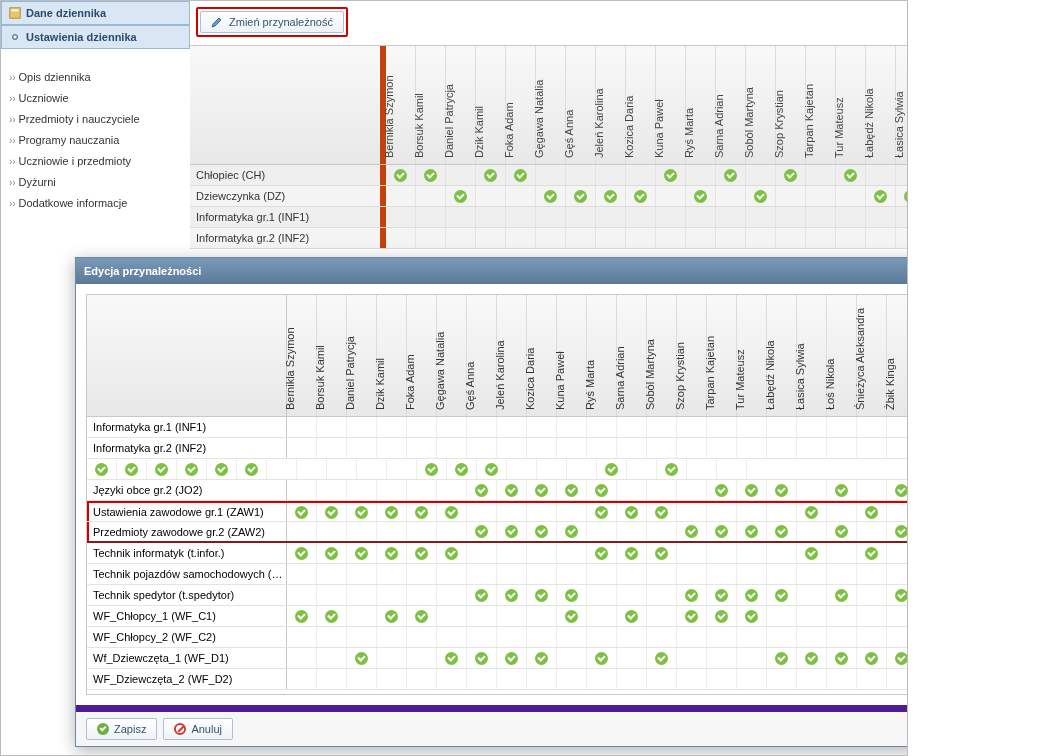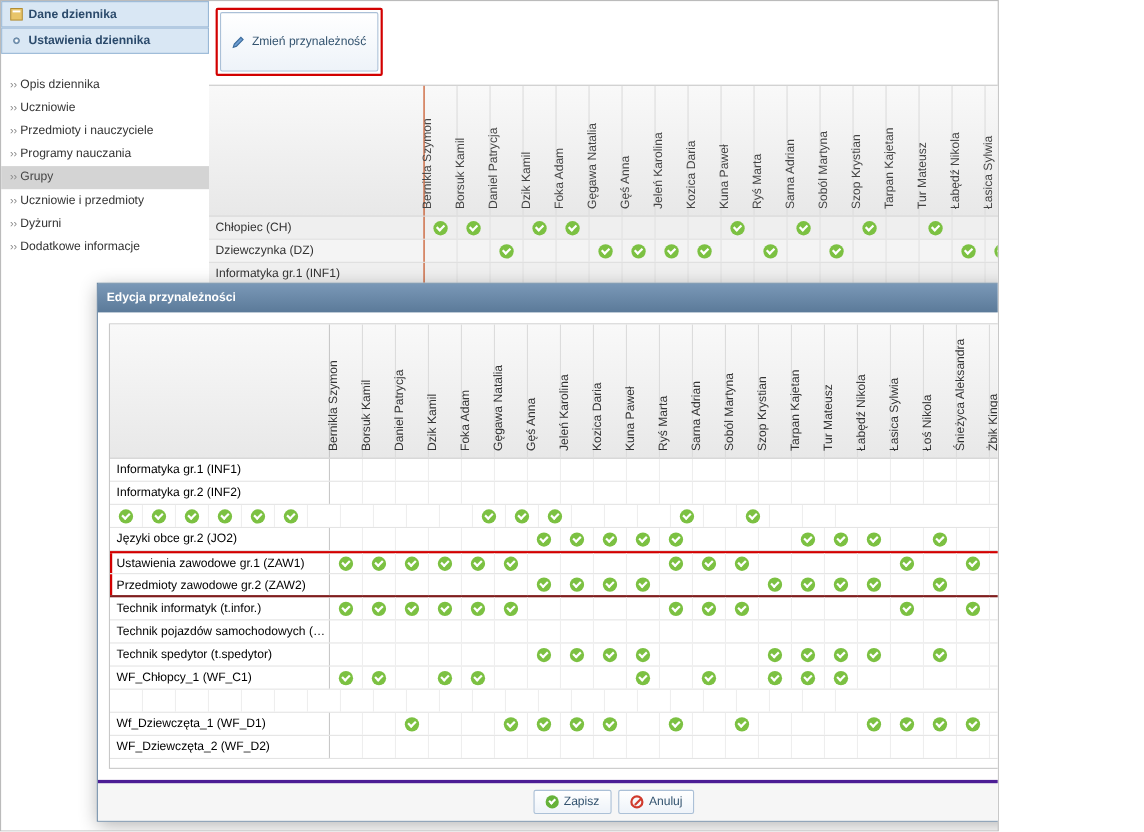--- a/index.html
+++ b/index.html
@@ -8,51 +8,51 @@
 .top{display:flex}
 .sidebar{width:189px;flex-shrink:0}
 .sb-head{background:#d9e7f4;border:1px solid #99b8d6;padding:4px 6px;font-weight:bold;color:#2b4a6b;display:flex;align-items:center;gap:4px}
 .sb-icon{width:14px;height:14px;display:inline-block}
 .sb-items{padding:18px 0}
 .sb-item{padding:4px 8px;color:#333;cursor:pointer;border-bottom:1px solid transparent}
 .sb-item:before{content:"›› ";color:#888;font-size:10px}
 .sb-item.active{background:#d4d4d4;color:#444}
 .main{flex:1;position:relative}
 .toolbar{padding:6px 6px 2px 6px}
-.btn-change{display:inline-flex;align-items:center;gap:6px;border:1px solid #abc0d7;background:linear-gradient(#fff,#eef3f9);padding:20px 10px;color:#33536f;border-radius:2px;cursor:pointer}
+.btn-change{display:inline-flex;align-items:center;gap:6px;border:1px solid #abc0d7;background:linear-gradient(#fff,#eef3f9);padding:4px 10px;color:#33536f;border-radius:2px;cursor:pointer}
 .btn-change-wrap{border:2px solid #d20000;padding:2px;display:inline-block;border-radius:2px}
 .pencil{width:12px;height:12px}
 .bg-table{margin-top:6px;font-size:11px;color:#333}
 .bg-head{display:flex;border-top:1px solid #c8c8c8;border-bottom:1px solid #c8c8c8;background:linear-gradient(#f9f9f9,#e8e8e8);height:120px}
-.bg-first{width:196px;flex-shrink:0;border-right:1px solid #c2410c}
+.bg-first{width:196px;flex-shrink:0;border-right:6px solid #c2410c}
 .bg-col{width:30px;flex-shrink:0;border-right:1px solid #dcdcdc;position:relative}
 .bg-col span{position:absolute;bottom:6px;left:50%;transform:rotate(-90deg) translateY(-50%);transform-origin:left bottom;white-space:nowrap;font-size:11px;color:#444}
 .bg-row{display:flex;border-bottom:1px solid #dcdcdc;background:#f4f4f4;height:21px;align-items:center}
 .bg-row:nth-child(odd){background:#efefef}
 .bg-row .bg-first{display:flex;align-items:center;padding-left:6px;height:100%;background:transparent}
 .bg-cell{width:30px;flex-shrink:0;border-right:1px solid #e2e2e2;height:100%;display:flex;align-items:center;justify-content:center}
 .tick{width:13px;height:13px;border-radius:50%;background:#7cc142;display:flex;align-items:center;justify-content:center}
 .tick:after{content:"";width:5px;height:3px;border-left:2px solid #fff;border-bottom:2px solid #fff;transform:rotate(-45deg);margin-top:-2px}
-.modal{position:absolute;left:87px;top:256px;width:940px;height:490px;border:1px solid #6a87a3;box-shadow:0 4px 16px rgba(0,0,0,.3);background:#fff;display:flex;flex-direction:column}
+.modal{position:absolute;left:74px;top:256px;width:940px;height:490px;border:1px solid #6a87a3;box-shadow:0 4px 16px rgba(0,0,0,.3);background:#fff;display:flex;flex-direction:column}
 .modal-title{background:linear-gradient(#7a98b7,#5b7a99);color:#fff;font-weight:bold;padding:5px 8px;display:flex;align-items:center;justify-content:space-between}
 .modal-close{width:16px;height:16px;background:#eaf2fb;border:1px solid #9db6cf;border-radius:2px;color:#274868;display:flex;align-items:center;justify-content:center;font-size:10px;cursor:pointer}
 .modal-body{flex:1;padding:10px;overflow:hidden}
 .m-table{border:1px solid #c8c8c8;height:100%;display:flex;flex-direction:column}
 .m-head{display:flex;background:linear-gradient(#f9f9f9,#e8e8e8);border-bottom:1px solid #c8c8c8;height:122px}
 .m-first{width:200px;flex-shrink:0;border-right:1px solid #c8c8c8}
 .m-col{width:30px;flex-shrink:0;border-right:1px solid #dcdcdc;position:relative}
 .m-col span{position:absolute;bottom:6px;left:50%;transform:rotate(-90deg) translateY(-50%);transform-origin:left bottom;white-space:nowrap;font-size:11px;color:#333}
 .m-rows{flex:1;overflow:auto}
 .m-row{display:flex;border-bottom:1px solid #e4e4e4;height:21px;align-items:center;position:relative}
 .m-row .m-first{display:flex;align-items:center;height:100%;padding-left:6px}
 .m-cell{width:30px;flex-shrink:0;border-right:1px solid #eee;height:100%;display:flex;align-items:center;justify-content:center}
 .m-row.hl-top{border-top:2px solid #d20000}
 .m-row.hl-bot{border-bottom:2px solid #7f1d1d}
 .m-row.hl-top,.m-row.hl-bot{box-shadow:inset 2px 0 0 #d20000, inset -2px 0 0 #d20000}
-.modal-foot{padding:6px 10px;display:flex;justify-content:center;gap:6px;border-top:3px solid #4c1d95;background:#f6f6f6}
+.modal-foot{padding:6px 10px;display:flex;justify-content:flex-start;gap:6px;border-top:7px solid #4c1d95;background:#f6f6f6}
 .btn{display:inline-flex;align-items:center;gap:5px;border:1px solid #abc0d7;background:linear-gradient(#fff,#eef3f9);padding:4px 10px;color:#33536f;border-radius:2px;cursor:pointer}
 .ok-ic{width:12px;height:12px;border-radius:50%;background:#66b23a;position:relative}
 .ok-ic:after{content:"";position:absolute;left:3px;top:3px;width:4px;height:2px;border-left:2px solid #fff;border-bottom:2px solid #fff;transform:rotate(-45deg)}
 .no-ic{width:12px;height:12px;border-radius:50%;border:2px solid #d03b2d;position:relative}
 .no-ic:after{content:"";position:absolute;left:1px;top:3px;width:8px;height:2px;background:#d03b2d;transform:rotate(-45deg)}
 </style>
 </head>
 <body>
 <div class="page">
 
@@ -74,21 +74,20 @@
               <circle cx="8" cy="8" r="1.5" fill="#fff"></circle>
             </svg>
       </span>
       <span>Ustawienia dziennika</span>
     </div>
     <div class="sb-items" id="sb-items">
           <div class="sb-item">Opis dziennika</div>
           <div class="sb-item">Uczniowie</div>
           <div class="sb-item">Przedmioty i nauczyciele</div>
           <div class="sb-item">Programy nauczania</div>
-          <div class="sb-item active">Grupy</div>
           <div class="sb-item">Uczniowie i przedmioty</div>
           <div class="sb-item">Dyżurni</div>
           <div class="sb-item">Dodatkowe informacje</div>
         </div>
   </div>
 
   <div class="main">
     <div class="toolbar">
       <span class="btn-change-wrap">
         <span class="btn-change">
@@ -791,20 +790,21 @@
               <div class="m-cell"></div>
               <div class="m-cell"></div>
               <div class="m-cell"></div>
               <div class="m-cell"></div>
               <div class="m-cell"></div>
               <div class="m-cell">
                 <span class="tick"></span>
               </div>
             </div>
             <div class="m-row">
+              <div class="m-first">WF_Chłopcy_2 (WF_C2)</div>
               <div class="m-cell"></div>
               <div class="m-cell"></div>
               <div class="m-cell"></div>
               <div class="m-cell"></div>
               <div class="m-cell"></div>
               <div class="m-cell"></div>
               <div class="m-cell"></div>
               <div class="m-cell"></div>
               <div class="m-cell"></div>
               <div class="m-cell"></div>

